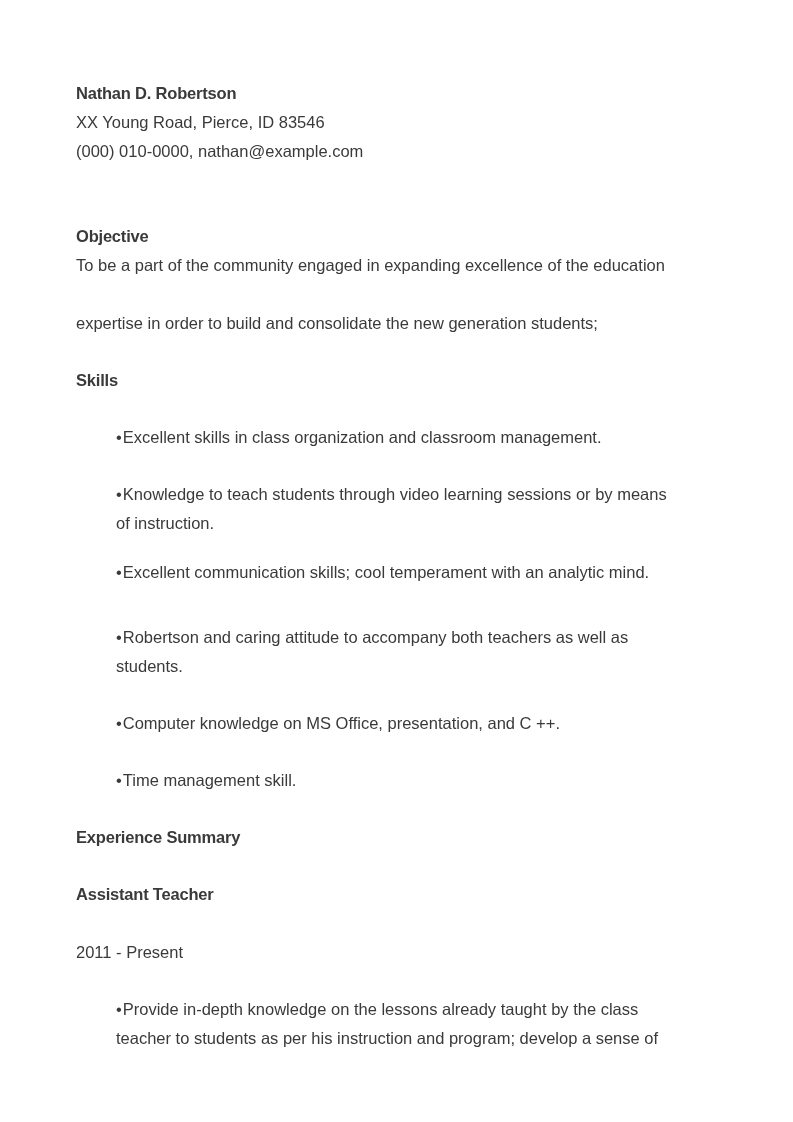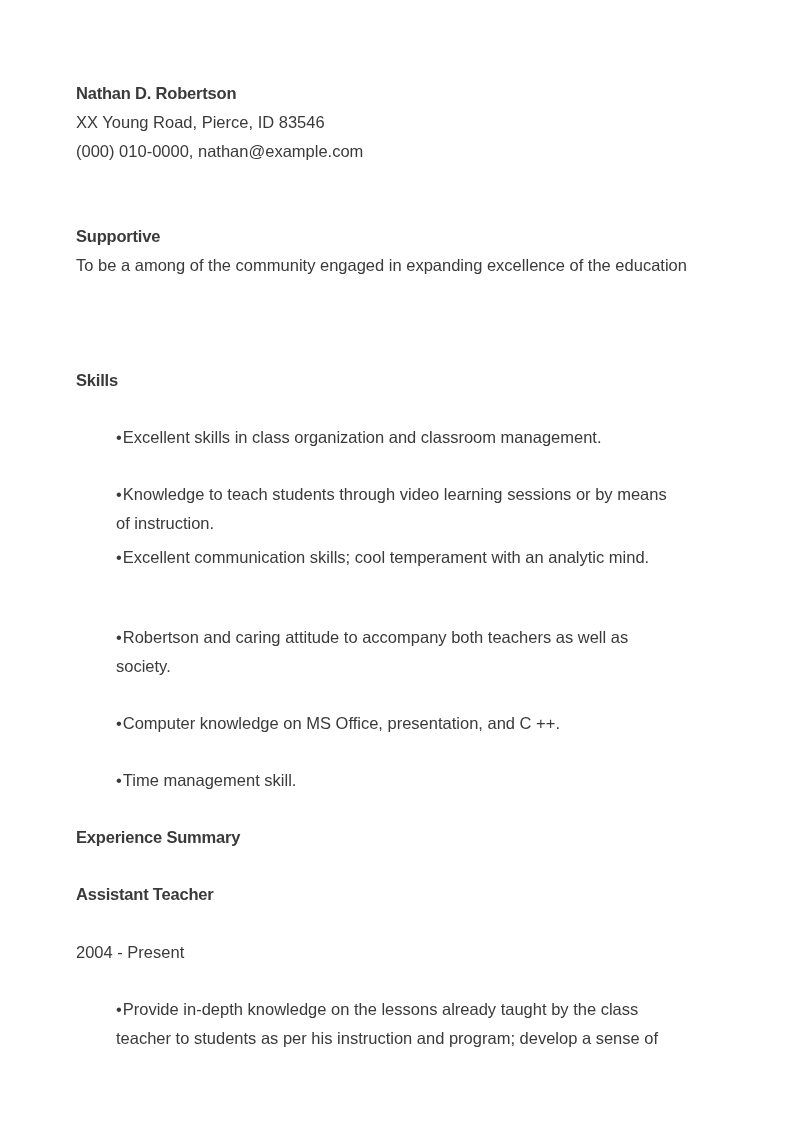--- a/index.html
+++ b/index.html
@@ -18,54 +18,55 @@
 </style>
 </head>
 <body>
 
 <div class="page">
 
   <div class="line bold" style="top:83px">Nathan D. Robertson</div>
   <div class="line" style="top:112px">XX Young Road, Pierce, ID 83546</div>
   <div class="line" style="top:141px">(000) 010-0000, nathan@example.com</div>
 
-  <div class="line bold" style="top:226px">Supportive</div>
-  <div class="line" style="top:255px">To be a among of the community engaged in expanding excellence of the education</div>
+  <div class="line bold" style="top:226px">Objective</div>
+  <div class="line" style="top:255px">To be a part of the community engaged in expanding excellence of the education</div>
+  <div class="line" style="top:313px">expertise in order to build and consolidate the new generation students;</div>
 
   <div class="line bold" style="top:370px">Skills</div>
 
   <div class="line indent" style="top:427px">
     <span class="bullet">•</span><span>Excellent skills in class organization and classroom management.</span>
   </div>
 
   <div class="line indent" style="top:484px">
     <span class="bullet">•</span><span>Knowledge to teach students through video learning sessions or by means</span>
   </div>
   <div class="line indent" style="top:513px">of instruction.</div>
 
-  <div class="line indent" style="top:547px">
+  <div class="line indent" style="top:562px">
     <span class="bullet">•</span><span>Excellent communication skills; cool temperament with an analytic mind.</span>
   </div>
 
   <div class="line indent" style="top:627px">
     <span class="bullet">•</span><span>Robertson and caring attitude to accompany both teachers as well as</span>
   </div>
-  <div class="line indent" style="top:656px">society.</div>
+  <div class="line indent" style="top:656px">students.</div>
 
   <div class="line indent" style="top:713px">
     <span class="bullet">•</span><span>Computer knowledge on MS Office, presentation, and C ++.</span>
   </div>
 
   <div class="line indent" style="top:770px">
     <span class="bullet">•</span><span>Time management skill.</span>
   </div>
 
   <div class="line bold" style="top:827px">Experience Summary</div>
 
   <div class="line bold" style="top:884px">Assistant Teacher</div>
-  <div class="line" style="top:942px">2004 - Present</div>
+  <div class="line" style="top:942px">2011 - Present</div>
 
   <div class="line indent" style="top:999px">
     <span class="bullet">•</span><span>Provide in-depth knowledge on the lessons already taught by the class</span>
   </div>
   <div class="line indent" style="top:1028px">teacher to students as per his instruction and program; develop a sense of</div>
 
 </div>
 
 </body></html>

